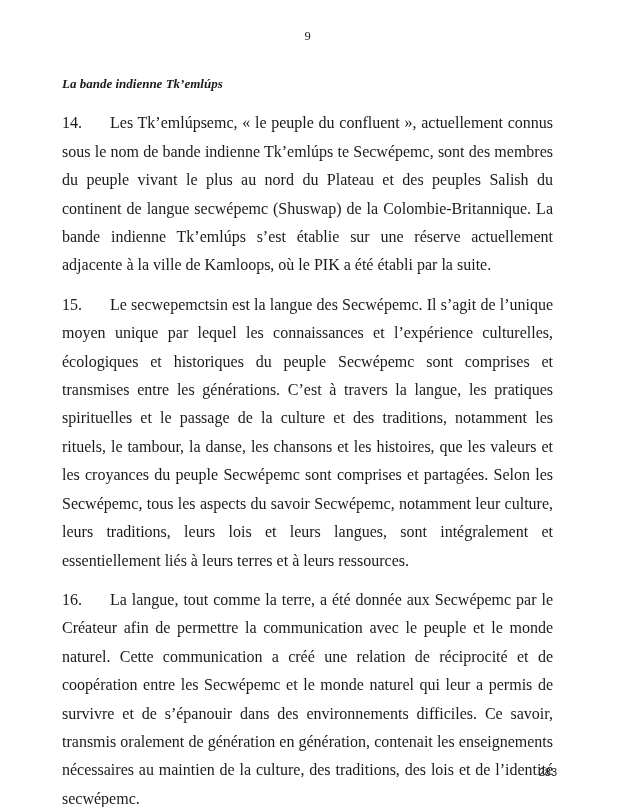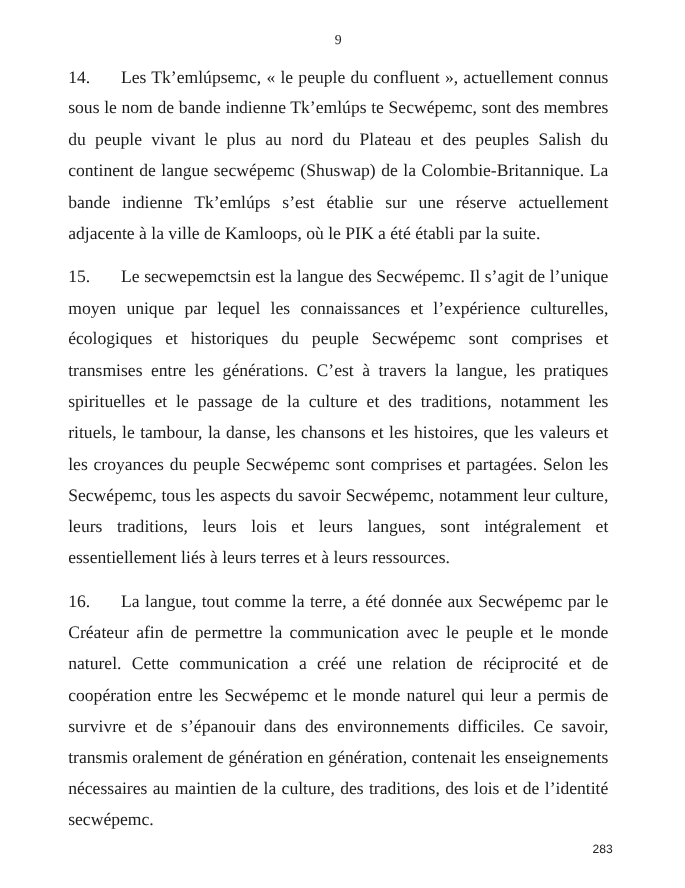--- a/index.html
+++ b/index.html
@@ -55,20 +55,21 @@
   }
 </style>
 </head>
 <body>
 
 <div class="page">
   <div class="content">
 
     <div class="page-number-top">9</div>
 
+    <h1 class="heading">La bande indienne Tk’emlúps</h1>
 
     <p class="para">
       <span class="para-num">14.</span><span class="para-text">Les Tk’emlúpsemc, « le peuple du confluent », actuellement connus sous le nom de bande indienne Tk’emlúps te Secwépemc, sont des membres du peuple vivant le plus au nord du Plateau et des peuples Salish du continent de langue secwépemc (Shuswap) de la Colombie-Britannique.  La bande indienne Tk’emlúps s’est établie sur une réserve actuellement adjacente à la ville de Kamloops, où le PIK a été établi par la suite.</span>
     </p>
 
     <p class="para">
       <span class="para-num">15.</span><span class="para-text">Le secwepemctsin est la langue des Secwépemc. Il s’agit de l’unique moyen unique par lequel les connaissances et l’expérience culturelles, écologiques et historiques du peuple Secwépemc sont comprises et transmises entre les générations.  C’est à travers la langue, les pratiques spirituelles et le passage de la culture et des traditions, notamment les rituels, le tambour, la danse, les chansons et les histoires, que les valeurs et les croyances du peuple Secwépemc sont comprises et partagées.  Selon les Secwépemc, tous les aspects du savoir Secwépemc, notamment leur culture, leurs traditions, leurs lois et leurs langues, sont intégralement et essentiellement liés à leurs terres et à leurs ressources.</span>
     </p>
 
     <p class="para">

